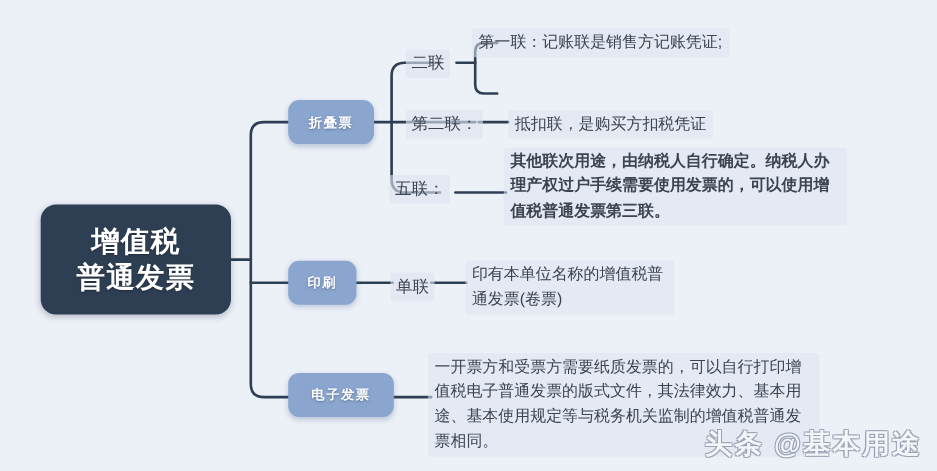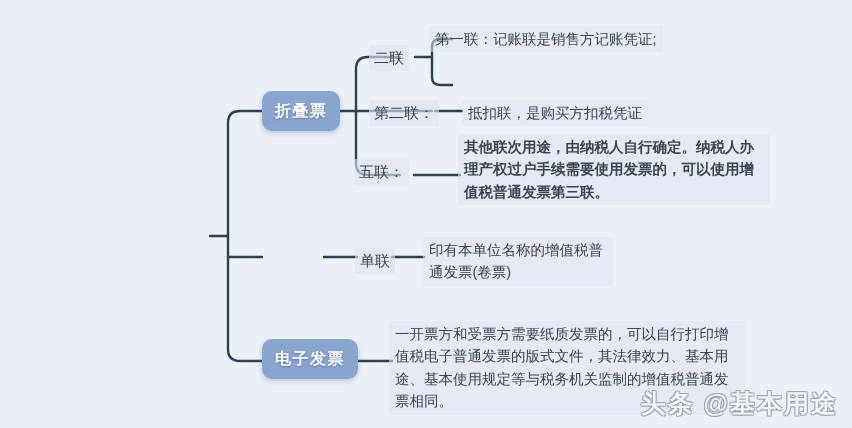--- a/index.html
+++ b/index.html
@@ -56,21 +56,21 @@
   .root-label span {
     display: block;
   }
   .branch-node {
     background: #8ba6ce;
     border-radius: 10px;
     box-shadow: 0 2px 5px rgba(80,105,150,0.30);
   }
   .branch-label {
     color: #ffffff;
-    font-size: 16px;
+    font-size: 12px;
     font-weight: bold;
     letter-spacing: 1.5px;
     text-shadow: 0 1px 2px rgba(50,70,105,0.55);
     white-space: nowrap;
   }
   #node-fold {
     left: 262px;
     top: 91px;
     width: 78px;
     height: 40px;
@@ -157,25 +157,34 @@
 
       <path d="M414,175 L460,175"></path>
 
       <path d="M324,257 L357,257"></path>
       <path d="M392,257 L424,257"></path>
 
       <path d="M358,361 L392,361"></path>
     </g>
   </svg>
 
+  <div class="node root-node">
+    <div class="root-label">
+      <span>增值税</span>
+      <span>普通发票</span>
+    </div>
+  </div>
 
   <div class="node branch-node" id="node-fold">
     <span class="branch-label">折叠票</span>
   </div>
 
+  <div class="node branch-node" id="node-print">
+    <span class="branch-label">印刷</span>
+  </div>
 
   <div class="node branch-node" id="node-electronic">
     <span class="branch-label">电子发票</span>
   </div>
 
   <div class="sub-label" id="sub-erlian">二联</div>
   <div class="sub-label" id="sub-dierlian">第二联：</div>
   <div class="sub-label" id="sub-wulian">五联：</div>
   <div class="sub-label" id="sub-danlian">单联</div>
 

